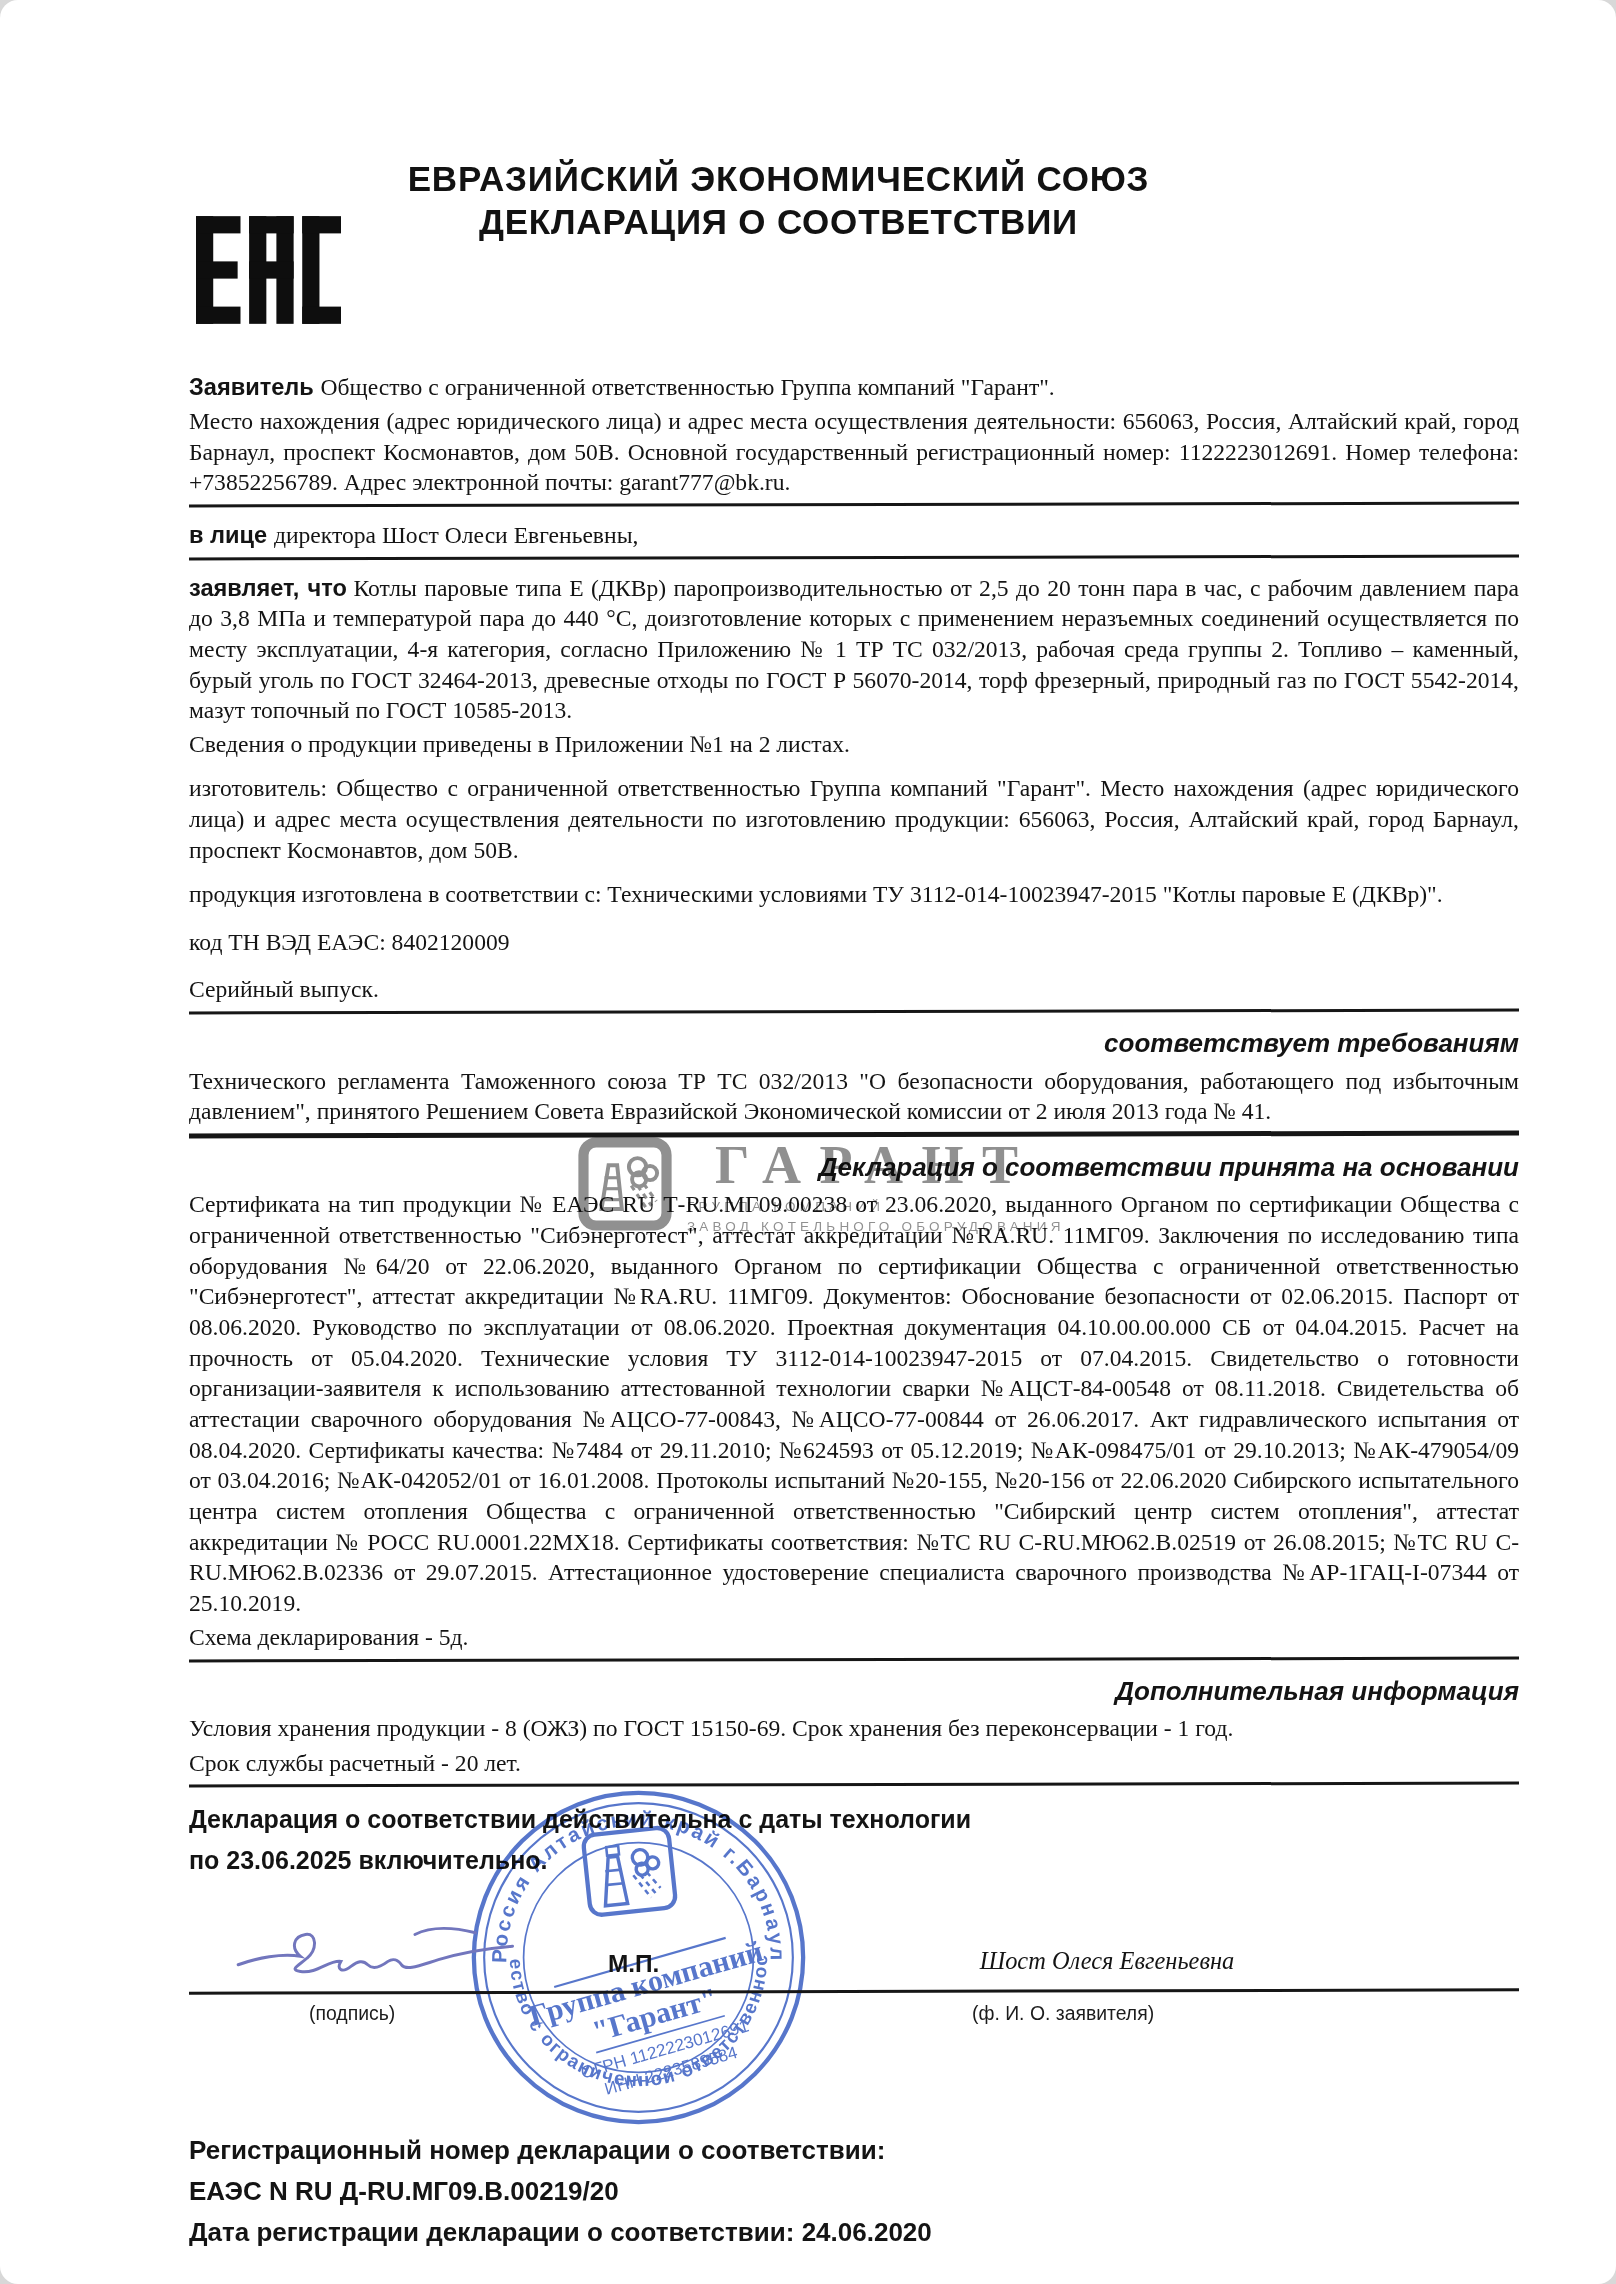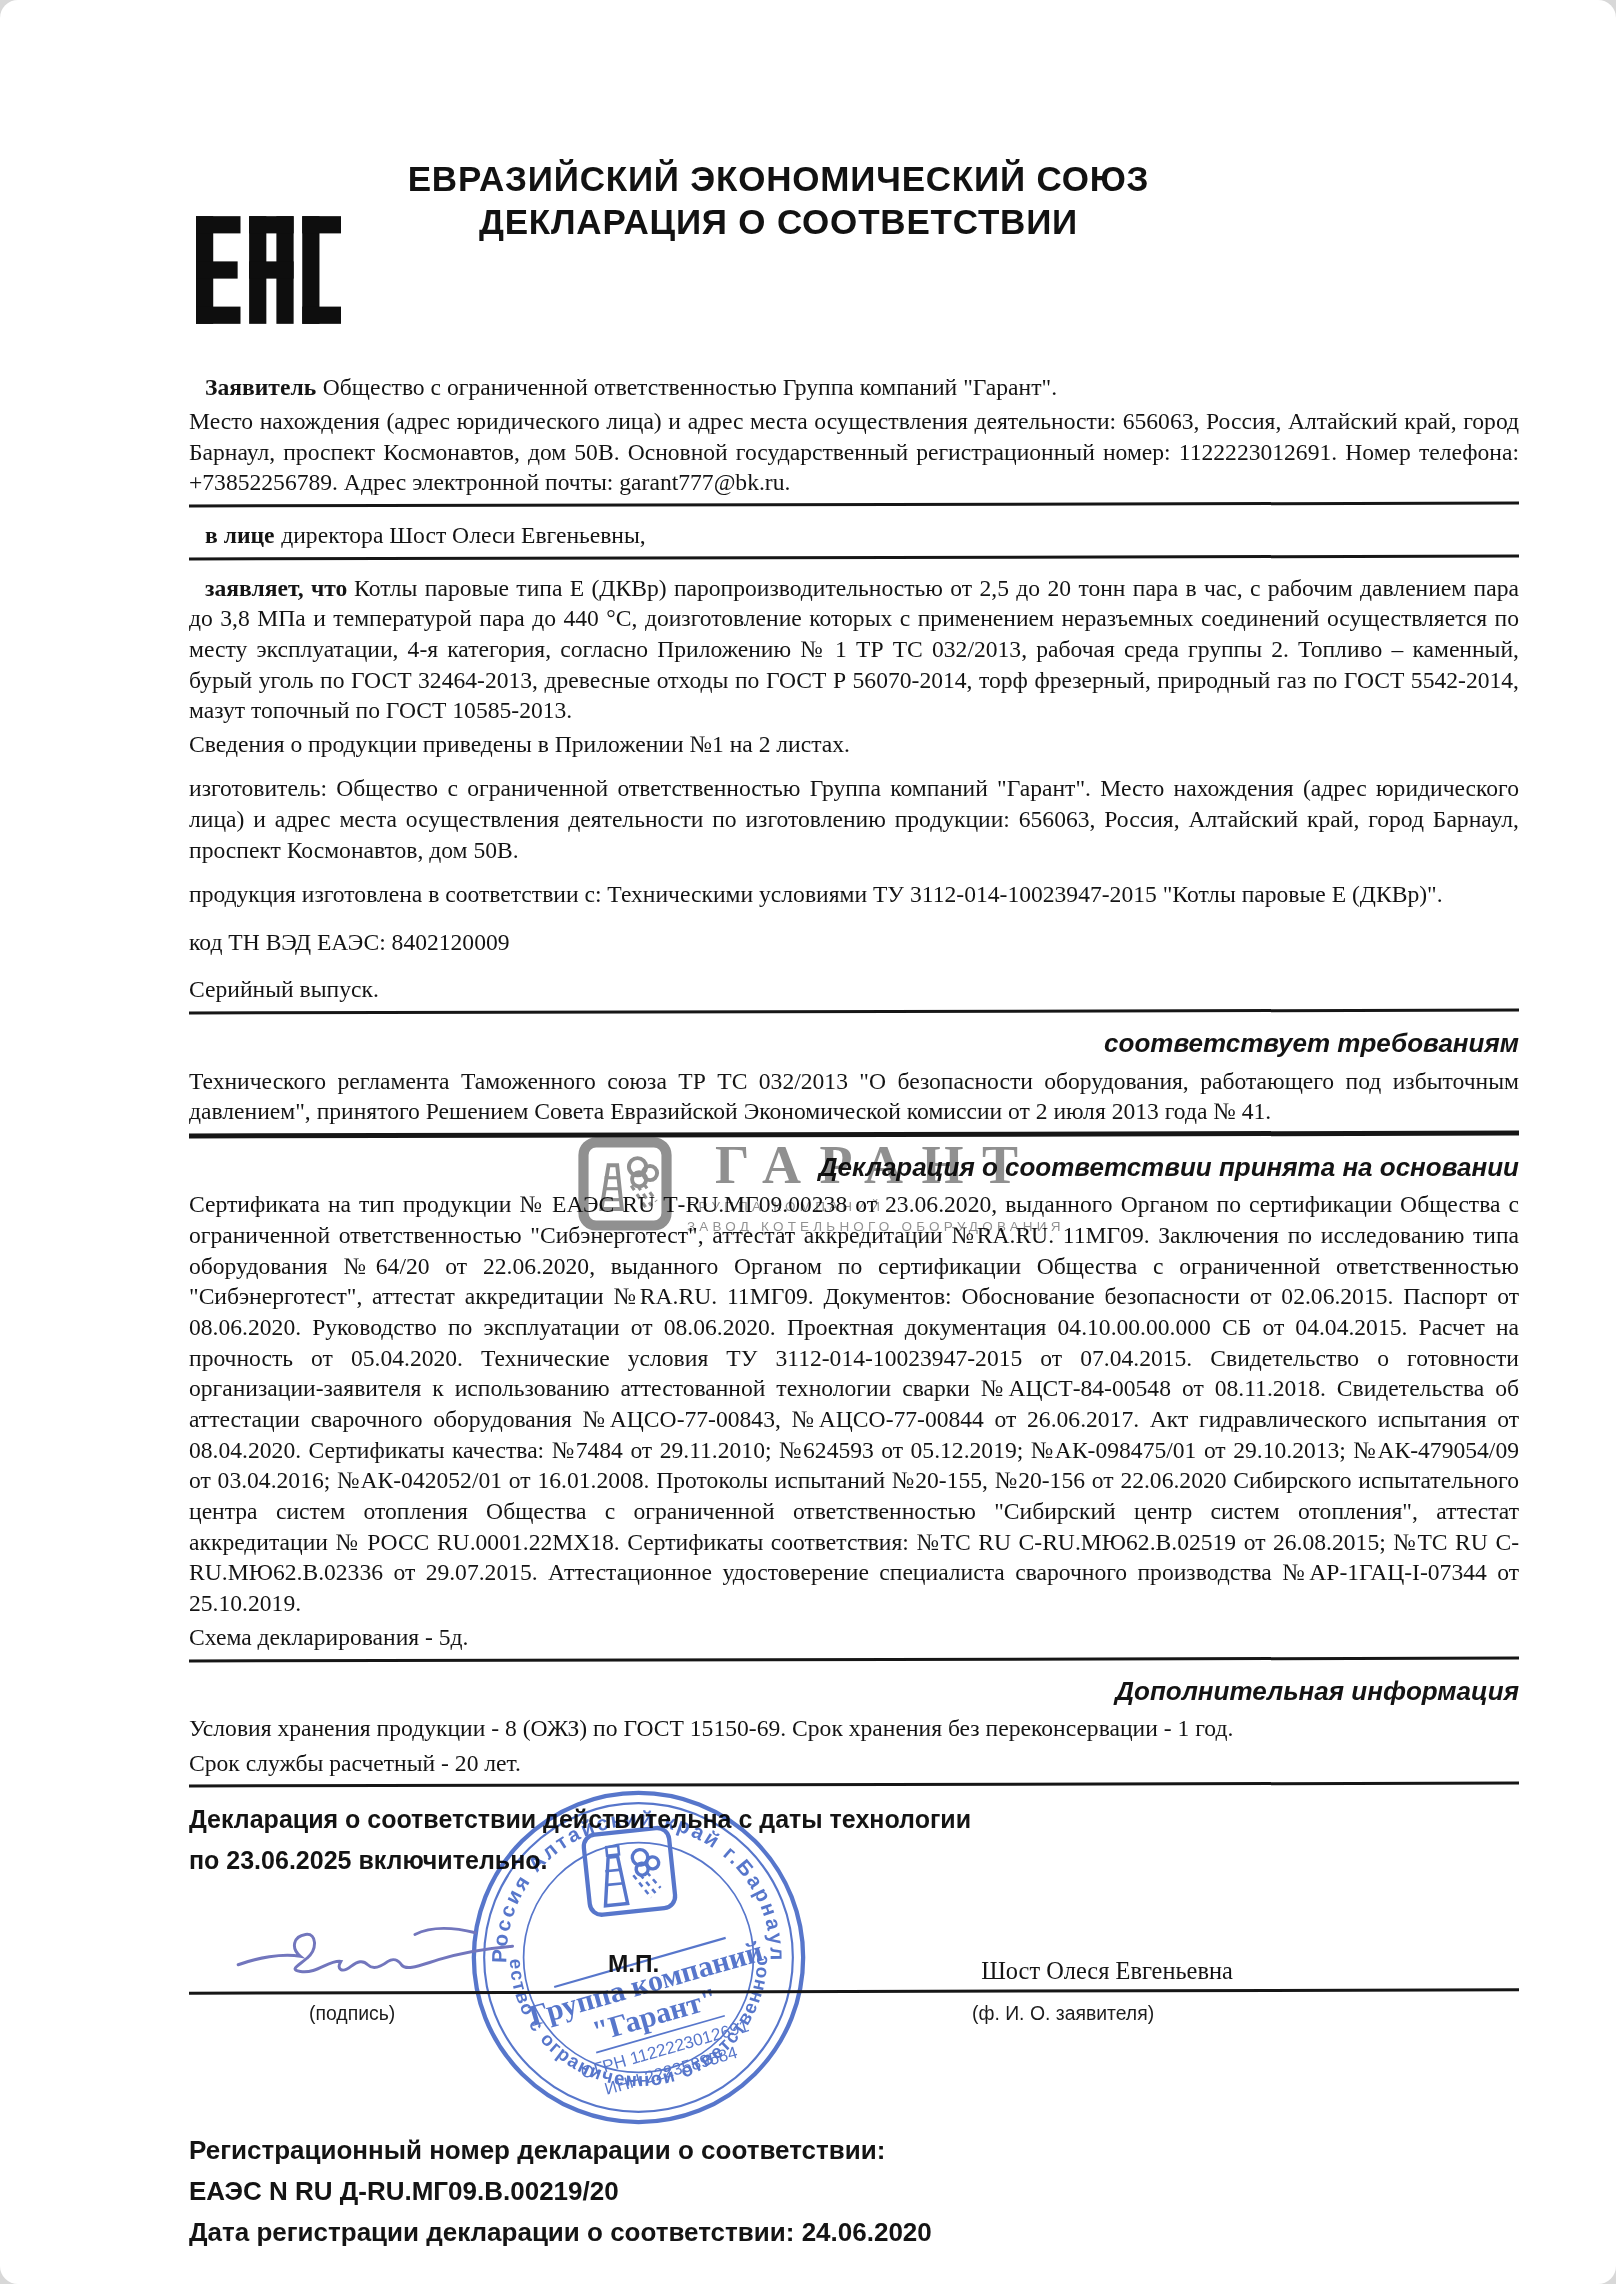--- a/index.html
+++ b/index.html
@@ -13,21 +13,21 @@
   .eac { position:absolute; left:196px; top:207px; width:145px; height:126px; }
   .doc-titles {
     position:absolute; left:345px; top:157px; width:867px; text-align:center;
     font-family:"Liberation Sans", sans-serif; font-weight:700; font-size:35px; line-height:1.24;
     letter-spacing:0.8px; color:#121212;
   }
   
   .content { position:absolute; left:189px; top:372px; width:1330px; }
   .para { margin:0 0 10px; font-size:23.6px; line-height:1.3; text-align:justify; }
   .para.left { text-align:left; }
-  .lbl { font-family:Liberation Serif, serif; font-weight:700; margin-right:6.7px;margin-left:16px; }
+  .lbl { font-family:Liberation Sans, sans-serif; font-weight:700; margin-right:6.7px; }
   .h-sans {
     margin:0 0 5px; font-family:"Liberation Sans", sans-serif; font-weight:700;
     font-size:26px; line-height:1.3; text-align:right;font-style:italic;
   }
   .rule { height:3.4px; background:#161616; margin:5px 0 13.5px; transform:rotate(-0.12deg); }
   .rule.thick { height:5px; }
   .mb4 { margin-bottom:3.4px; } .mb16 { margin-bottom:13.5px; } .mb20 { margin-bottom:17px; }
   
   .basis-wrap { position:relative; }
   .watermark {
@@ -39,21 +39,21 @@
   
   .validity { font-family:"Liberation Sans", sans-serif; font-weight:700; font-size:25px; line-height:1.55; margin:1.7px 0 0; text-align:left; }
   
   .sig-row { position:relative; height:143px; margin-top:59px; }
   .sig-line { position:absolute; left:0; right:0; top:52px; height:3.4px; background:#161616; transform:rotate(-0.15deg); }
   .sig-stroke { position:absolute; left:34px; top:-29px; width:303px; height:93px; }
   .sig-cap { position:absolute; font-family:"Liberation Sans", sans-serif; font-size:19.4px; color:#1c1c1c; }
   .cap-sign { left:120px; top:64px; width:253px; text-align:left; }
   .cap-name { left:783px; top:64px; width:320px; text-align:left; }
   .mp { position:absolute; left:419px; top:11.8px; font-family:"Liberation Sans", sans-serif; font-weight:700; font-size:24.4px; }
-  .fio { position:absolute; left:741px; top:19px; width:354px; text-align:center; font-size:24.4px; }
+  .fio { position:absolute; left:741px; top:9px; width:354px; text-align:center; font-size:24.4px;font-style:italic; }
   .stamp { position:absolute; left:278px; top:-152px; width:343px; height:343px; mix-blend-mode:multiply; opacity:0.88; }
   
   .registration { margin-top:49px; font-family:"Liberation Sans", sans-serif; font-weight:700; font-size:26px; line-height:1.58; text-align:left; }
 </style>
 </head>
 <body>
 
 <div class="page">
 
   <svg class="eac" viewBox="0 0 202 150" aria-hidden="true">

